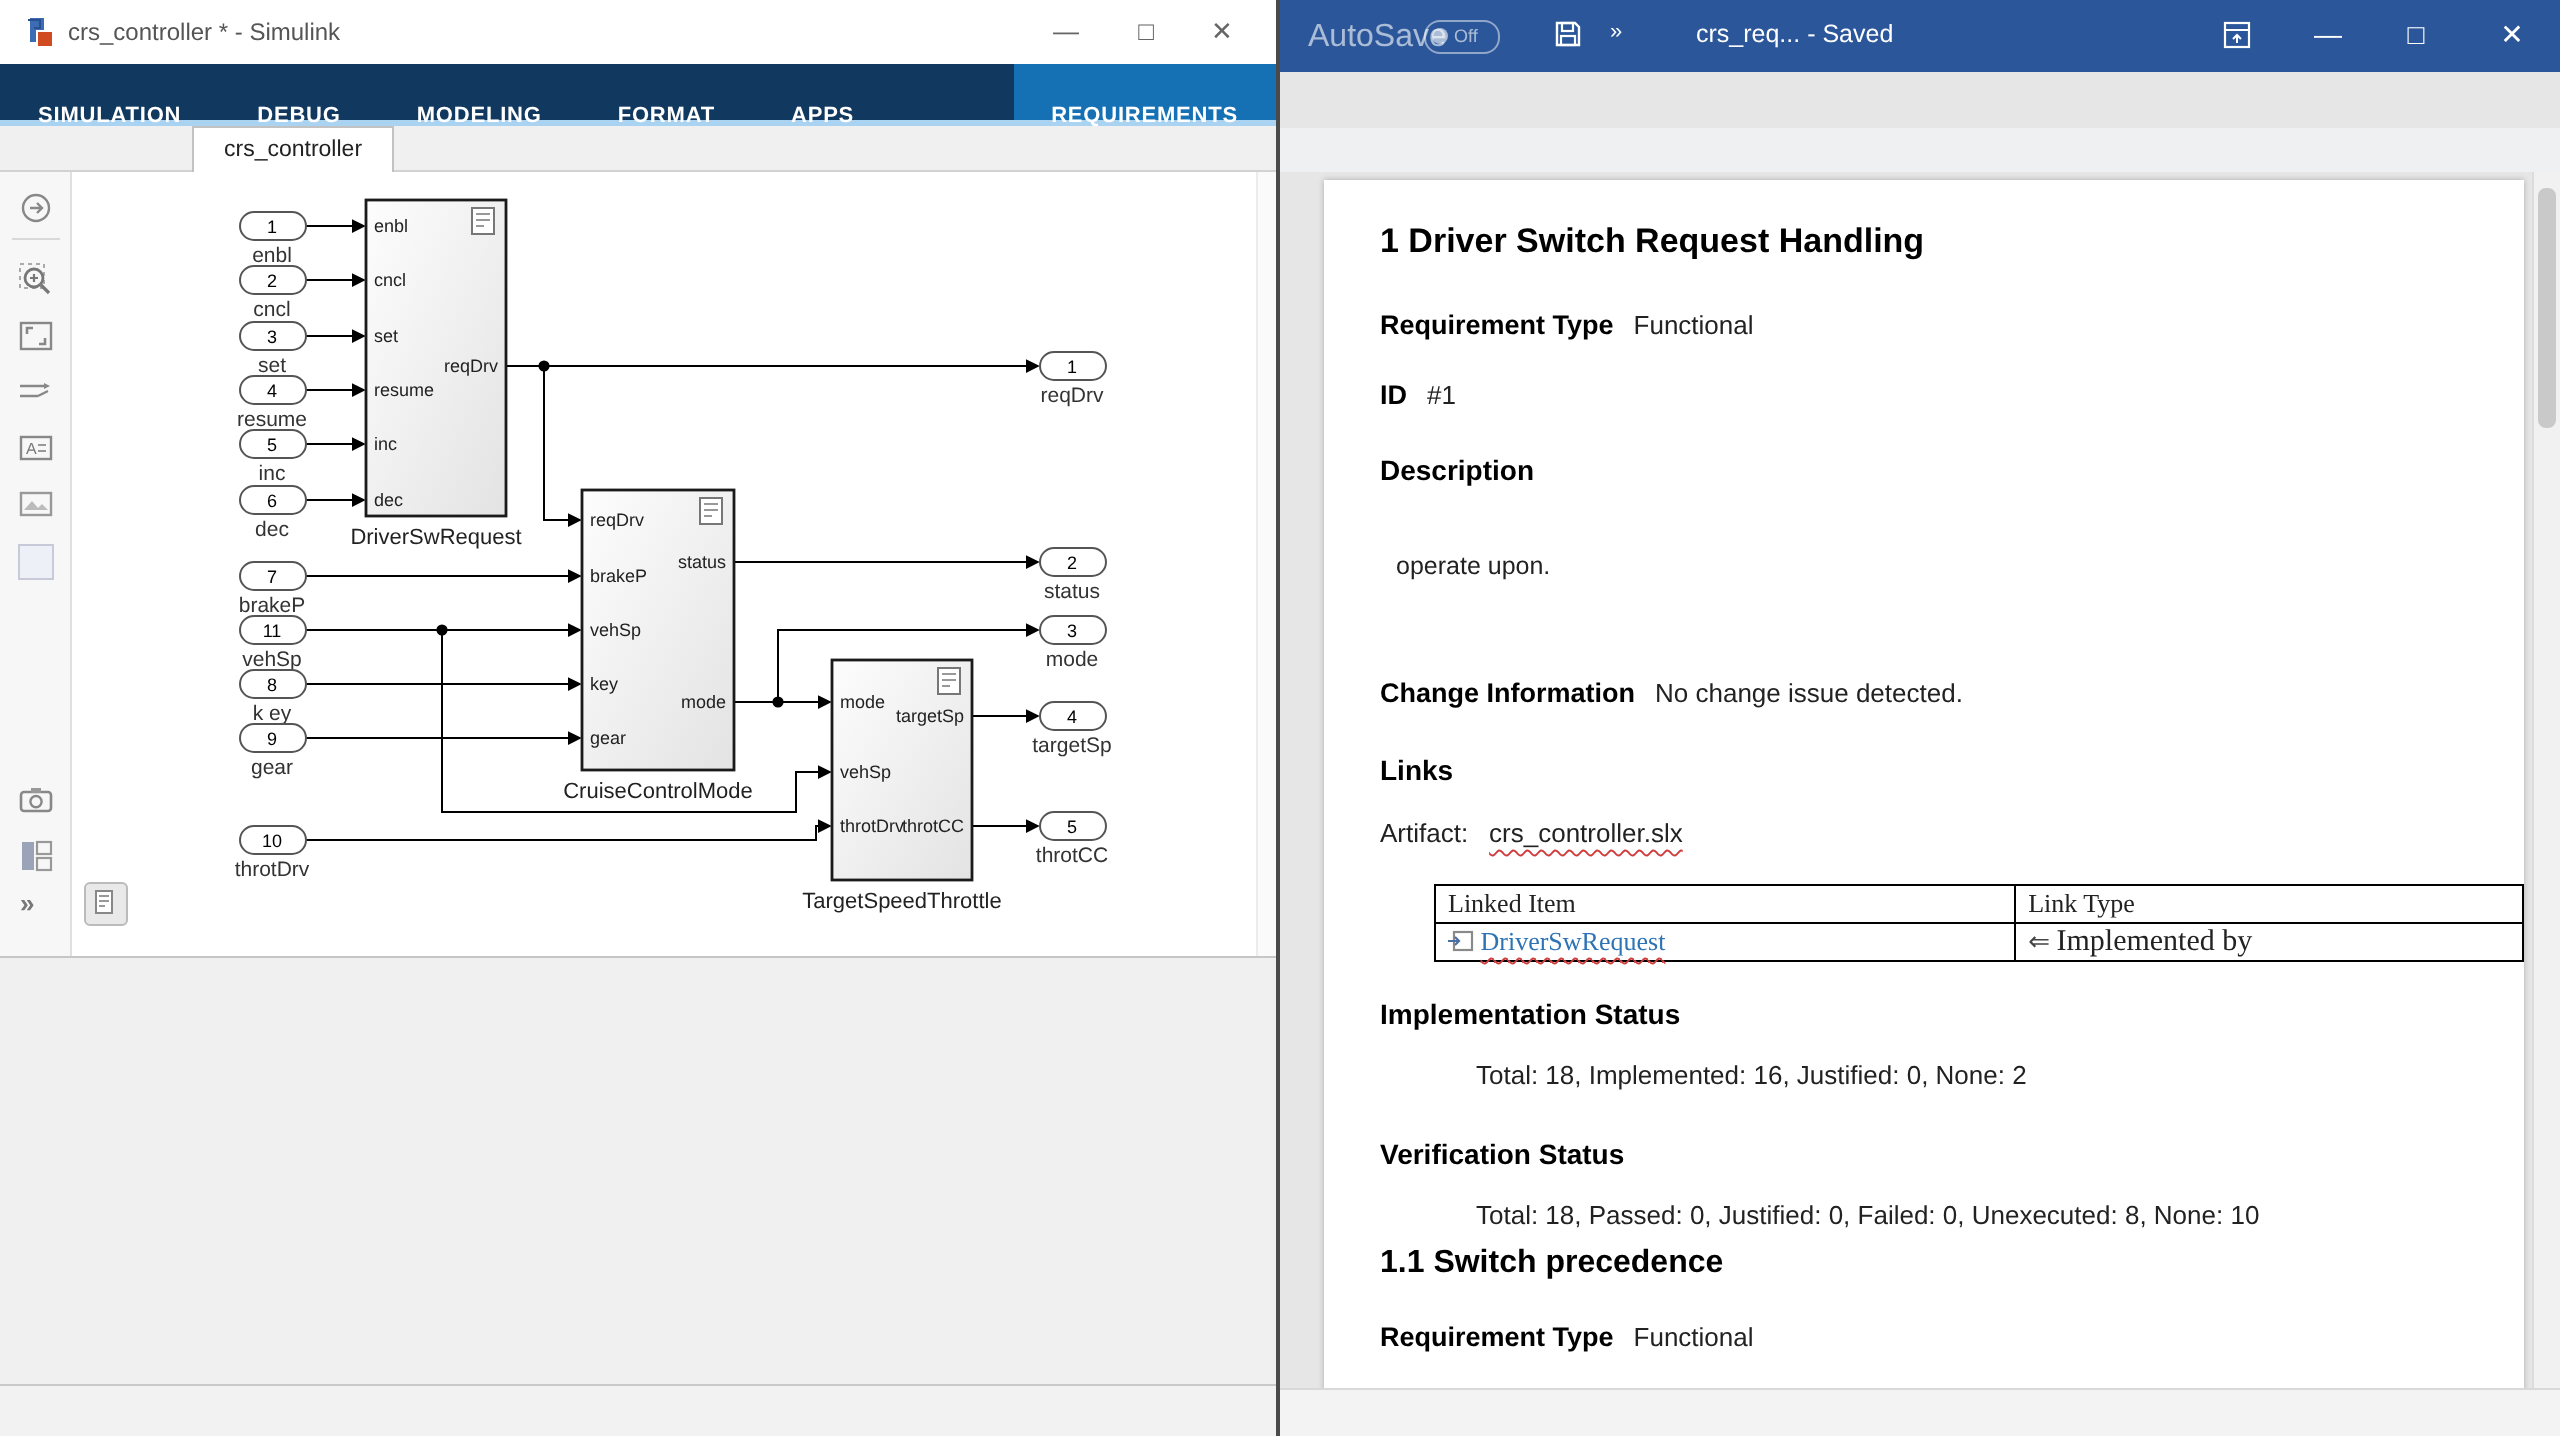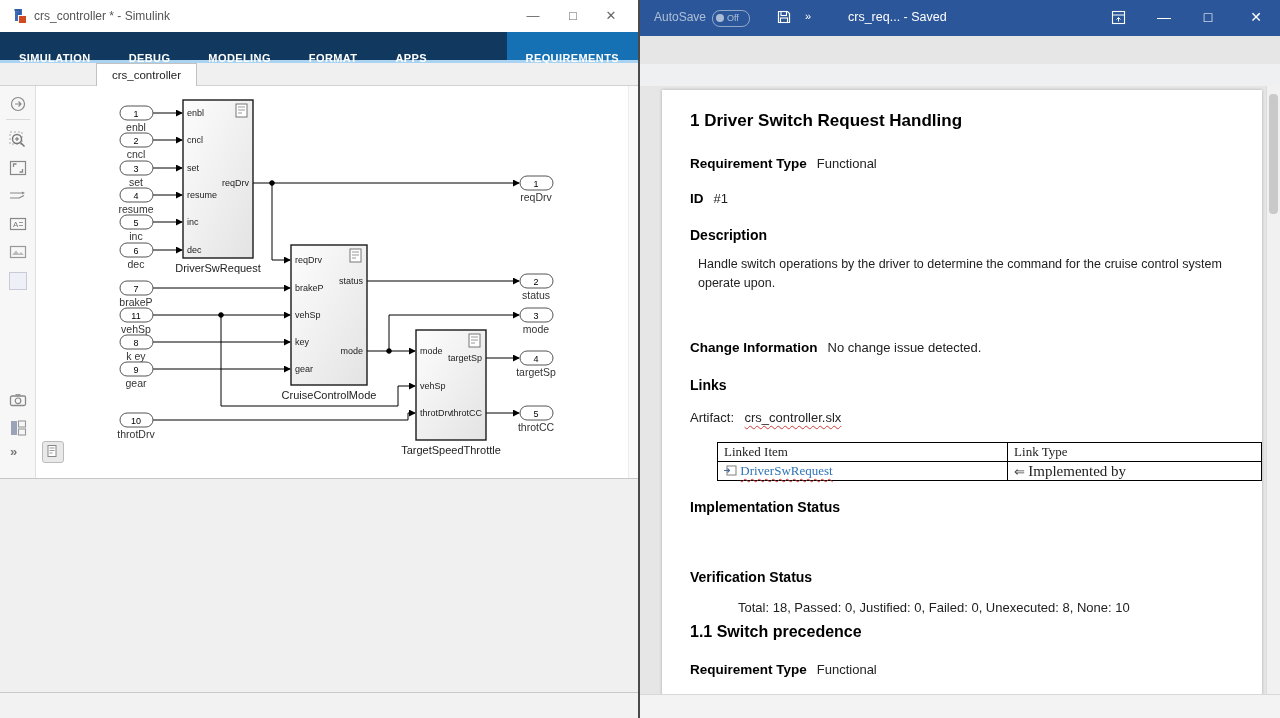--- a/index.html
+++ b/index.html
@@ -21,21 +21,21 @@
   #sl-canvas{left:36px;top:86px;width:592px;height:392px;background:#fff;}
   #sl-canvas-scroll{left:628px;top:86px;width:10px;height:392px;background:#fafafa;border-left:1px solid #ececec;box-sizing:border-box;}
   #canvas-badge{left:42px;top:441px;width:20px;height:20px;background:#e9e9e9;border:1px solid #bbb;border-radius:3px;}
   
   #req-panel{left:0;top:478px;width:638px;height:214px;background:#f0f0f0;border-top:1px solid #c6c6c6;box-sizing:border-box;}
   
   #sl-status{left:0;top:692px;width:638px;height:26px;background:#f2f2f2;border-top:1px solid #c9c9c9;box-sizing:border-box;}
   
   #wd-win{left:640px;top:0;width:640px;height:718px;background:#e6e6e6;}
   #wd-titlebar{left:0;top:0;width:640px;height:36px;background:#2b579a;}
-  #autosave{left:14px;top:10px;color:#fff;opacity:.6;font-size:12px;}
+  #autosave{left:14px;top:10px;color:#fff;opacity:.6;font-size:16px;}
   #autosave-pill{left:72px;top:10px;width:36px;height:15px;border:1px solid rgba(255,255,255,.8);border-radius:8px;opacity:.6;}
   #autosave-dot{left:3px;top:3px;width:8px;height:8px;border-radius:50%;background:#fff;}
   #autosave-off{left:14px;top:2px;font-size:9px;color:#fff;}
   #wd-title{left:208px;top:10px;color:#fff;font-size:12.5px;}
   .wd-winbtn{top:9px;color:#fff;font-size:14px;width:30px;text-align:center;}
   #wd-menubar{left:0;top:36px;width:640px;height:28px;background:#fff;border-bottom:1px solid #e2e2e2;display:flex;align-items:center;box-sizing:border-box;}
   .menu-item{font-size:13px;color:#444;padding:0 8px;border-right:1px solid #e3e3e3;line-height:18px;white-space:nowrap;}
   #tellme{display:flex;align-items:center;font-size:13px;color:#444;padding:0 8px;gap:5px;}
   
   #wd-ruler{left:0;top:64px;width:640px;height:22px;background:#eef0f1;}
@@ -430,21 +430,21 @@
 
       <div class="abs" style="left:28px;top:64px">
         <span class="doc-label">Requirement Type</span><span class="doc-val">Functional</span>
       </div>
       <div class="abs" style="left:28px;top:99px">
         <span class="doc-label">ID</span><span class="doc-val">#1</span>
       </div>
 
       <div class="abs doc-h3" style="left:28px;top:137px">Description</div>
       <div class="abs doc-body" style="left:36px;top:167px;width:560px">
-        <span>Handle switch operations by the driver to determine the command for the cruise control system</span><br>
+        <br>
         <span style="display:inline-block;margin-top:5px">operate upon.</span>
       </div>
 
       <div class="abs" style="left:28px;top:248px">
         <span class="doc-label">Change Information</span><span class="doc-val">No change issue detected.</span>
       </div>
 
       <div class="abs doc-h3" style="left:28px;top:287px">Links</div>
       <div class="abs" style="left:28px;top:318px">
         <span class="doc-body" style="font-size:13px">Artifact:</span>
@@ -467,20 +467,21 @@
           </td>
           <td>
             <span style="color:#444">⇐</span>
             <span style="font-size:15px">Implemented by</span>
           </td>
         </tr>
       </tbody>
         </table>
 
       <div class="abs doc-h3" style="left:28px;top:409px">Implementation Status</div>
+      <div class="abs doc-body" style="left:76px;top:440px;font-size:13px">Total: 18, Implemented: 16, Justified: 0, None: 2</div>
 
       <div class="abs doc-h3" style="left:28px;top:479px">Verification Status</div>
       <div class="abs doc-body" style="left:76px;top:510px;font-size:13px">Total: 18, Passed: 0, Justified: 0, Failed: 0, Unexecuted: 8, None: 10</div>
 
       <div class="abs doc-h2" style="left:28px;top:533px">1.1 Switch precedence</div>
       <div class="abs" style="left:28px;top:570px">
         <span class="doc-label">Requirement Type</span><span class="doc-val">Functional</span>
       </div>
     </div>
   </div>

